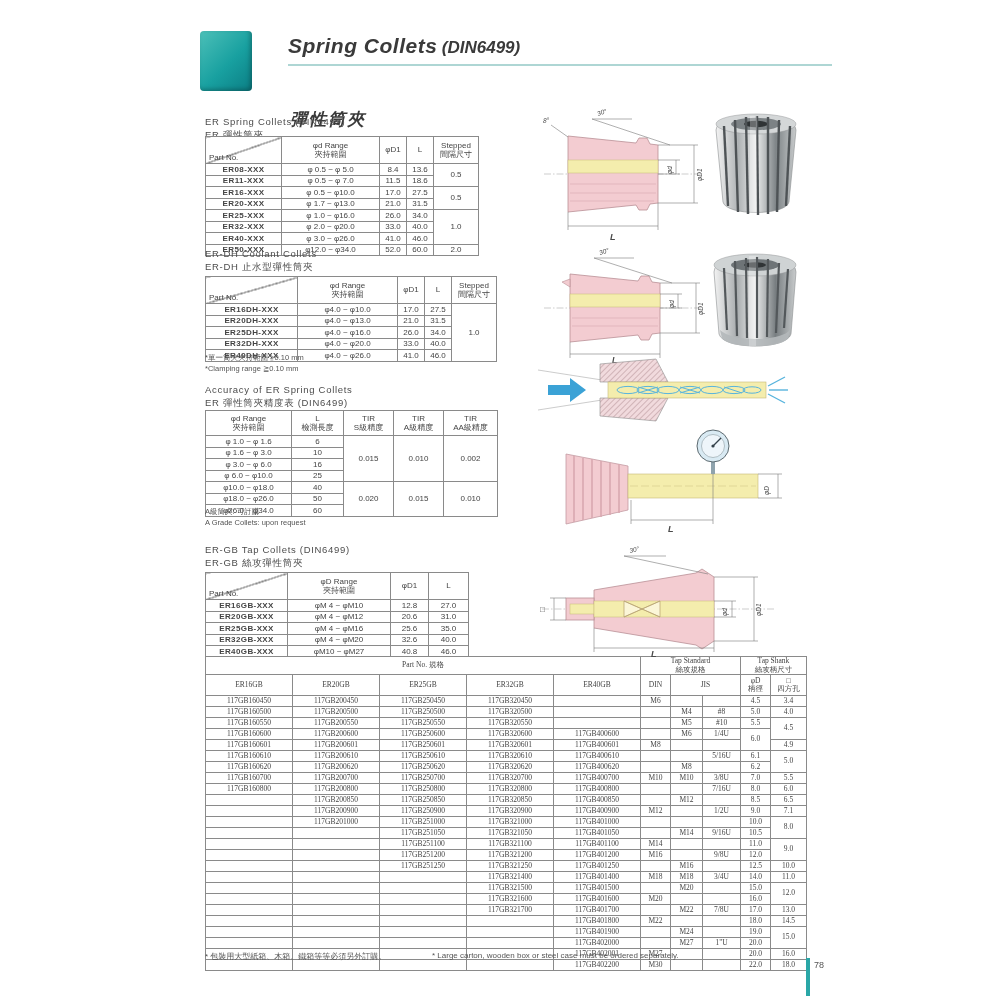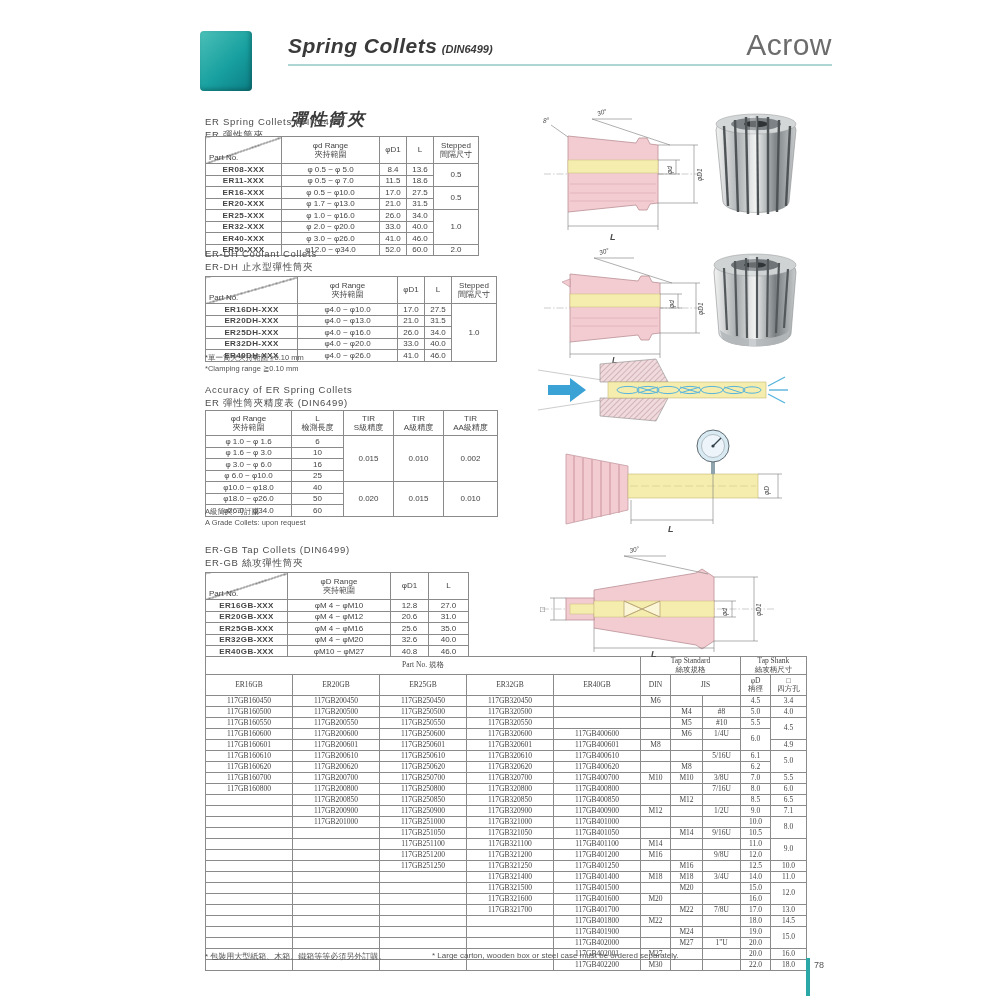--- a/index.html
+++ b/index.html
@@ -4,21 +4,21 @@
 <style>
   html,body{margin:0;padding:0;background:#fff;}
   .page{position:relative;width:1000px;height:1000px;background:#fff;overflow:hidden;
         font-family:"Liberation Sans",sans-serif;color:#3c3c3c;}
   
   .brand-square{position:absolute;left:200px;top:31px;width:52px;height:60px;border-radius:4px;
     background:linear-gradient(135deg,#4cc0b8 0%,#18a0a0 55%,#0b7e84 100%);
     box-shadow:inset -2px -2px 4px rgba(0,0,0,.25);}
   .title-line{position:absolute;left:288px;top:34px;white-space:nowrap;}
   .title{font-size:21px;font-weight:bold;font-style:italic;color:#3a3a3a;letter-spacing:.5px;}
-  .title-note{font-size:11px;font-weight:bold;font-style:italic;color:#3a3a3a;}
+  .title-note{font-size:17px;font-weight:bold;font-style:italic;color:#3a3a3a;}
   .hdr-rule{position:absolute;left:288px;top:64px;width:544px;height:2px;background:#aed6d4;}
   .title-zh{position:absolute;left:290px;top:68px;font-size:17px;font-weight:bold;font-style:italic;color:#3a3a3a;letter-spacing:2px;margin-top:40px;}
   .brand{position:absolute;left:712px;top:28px;width:120px;text-align:right;font-size:30px;color:#6c6c6c;letter-spacing:.5px;}
   
   .sec{position:absolute;font-size:9.5px;letter-spacing:.7px;color:#4c4c4c;line-height:1.35;}
   
   table.tbl{border-collapse:collapse;table-layout:fixed;position:absolute;background:#fff;}
   .tbl th,.tbl td{border:1px solid #8a8a8a;padding:0 2px;font-size:8px;color:#444;
     text-align:center;vertical-align:middle;overflow:hidden;white-space:pre-line;line-height:1.15;}
   .tbl th{font-weight:normal;height:24px;}
@@ -45,21 +45,20 @@
 
 <div class="page">
 
   <div class="brand-square"></div>
   <div class="title-line">
     <span class="title">Spring Collets</span>
     <span class="title-note">(DIN6499)</span>
   </div>
   <div class="hdr-rule"></div>
   <div class="title-zh">彈性筒夾</div>
-  <div class="brand">Acrow</div>
 
   <div class="sec" style="left:205px;top:116px;">
     <div>ER Spring Collets (DIN6499)</div>
     <div>ER 彈性筒夾</div>
   </div>
   <table class="tbl pn" style="left:205px;top:136px;">
       <colgroup>
         <col style="width: 76px;">
         <col style="width: 98px;">
         <col style="width: 27px;">

